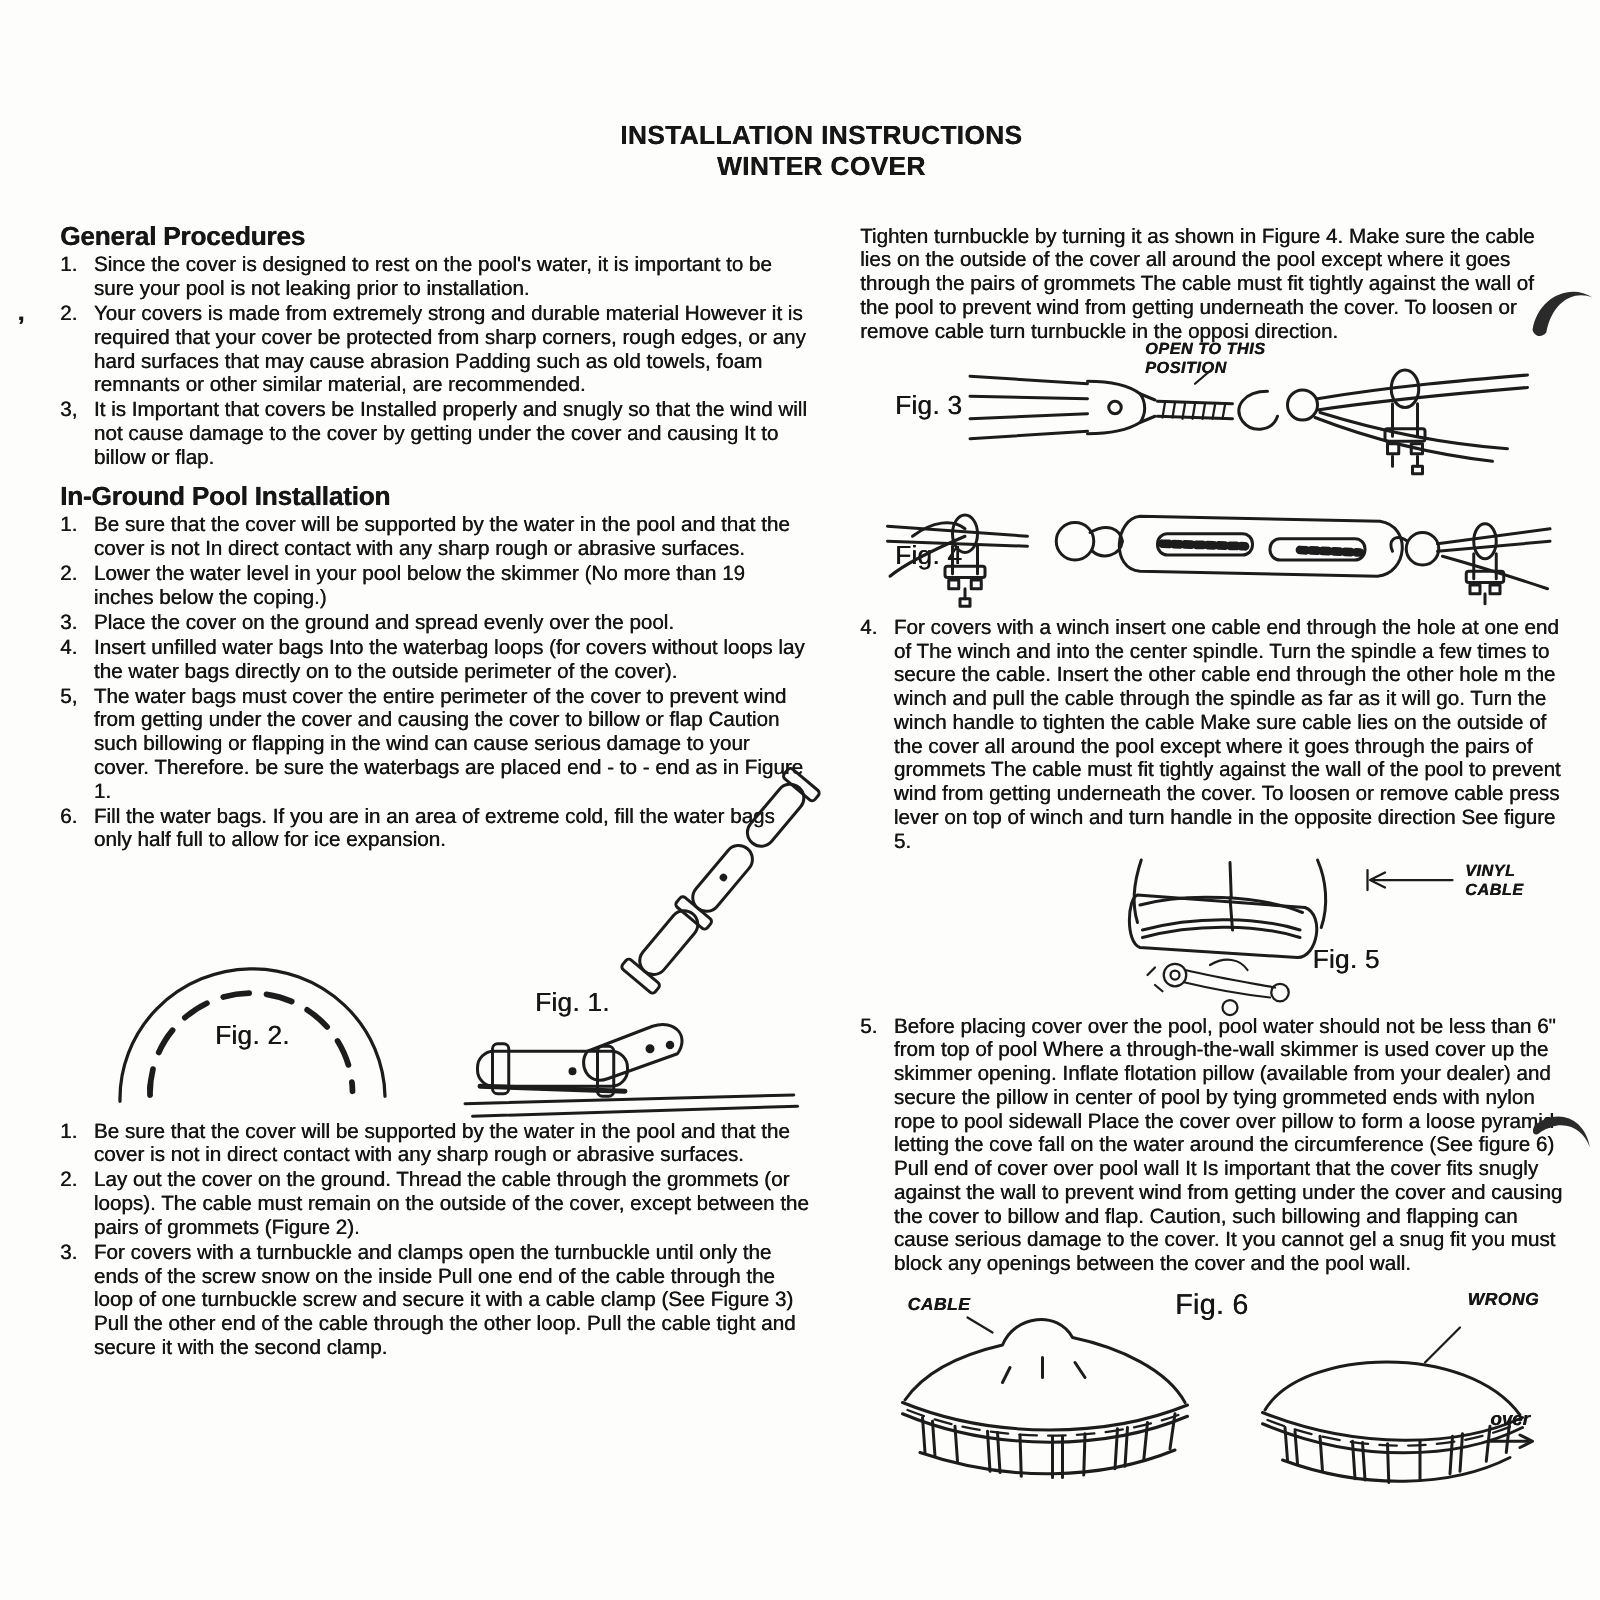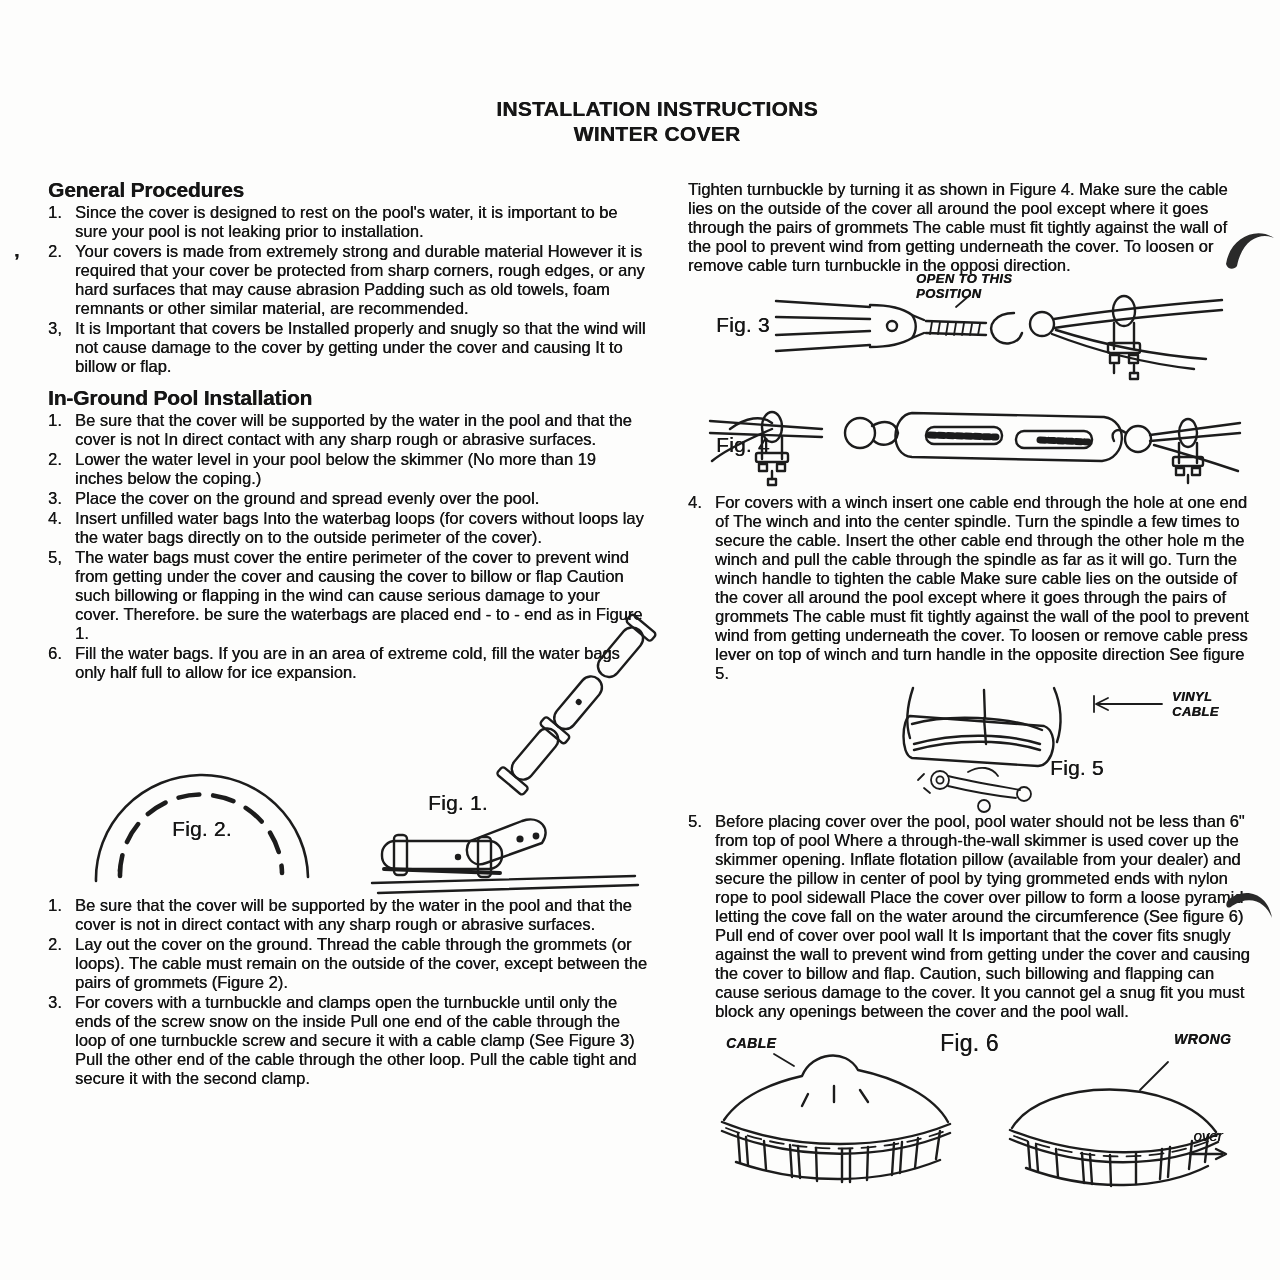--- a/index.html
+++ b/index.html
@@ -23,21 +23,21 @@
   .num { flex:none; width:27px; }
   .txt { flex:1; }
   .fig-row { position:relative; }
   .fig-label { position:absolute; font-size:21px; letter-spacing:0.2px; white-space:nowrap; }
   .fig-note { position:absolute; font-style:italic; font-weight:bold; font-size:13px; line-height:15px; letter-spacing:0.4px; }
   svg { position:absolute; overflow:visible; }
   .stroke { fill:none; stroke:#1c1c1c; stroke-width:2.4; stroke-linecap:round; stroke-linejoin:round; }
   .thin  { stroke-width:1.8; }
   .artifact { position:absolute; }
   .over-box { position:absolute; text-align:center; }
-  .over-word { font-style:italic; font-weight:normal; font-size:15px; display:block; }
+  .over-word { font-style:italic; font-weight:bold; font-size:15px; display:block; }
 </style>
 </head>
 <body>
 
 <div class="page">
 
   <div class="title ink-text">
     <div>INSTALLATION INSTRUCTIONS</div>
     <div>WINTER COVER</div>
   </div>

